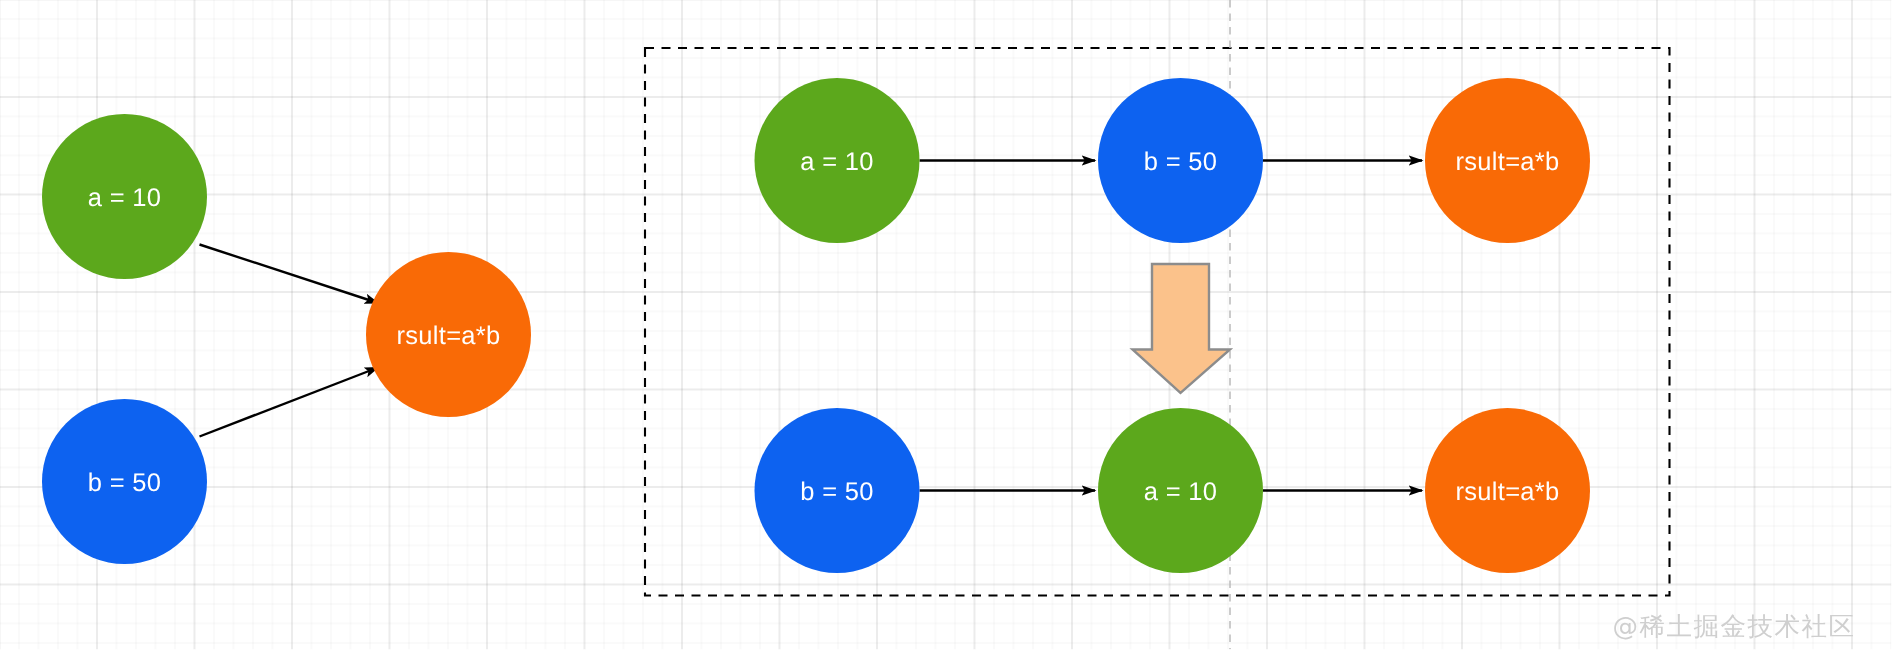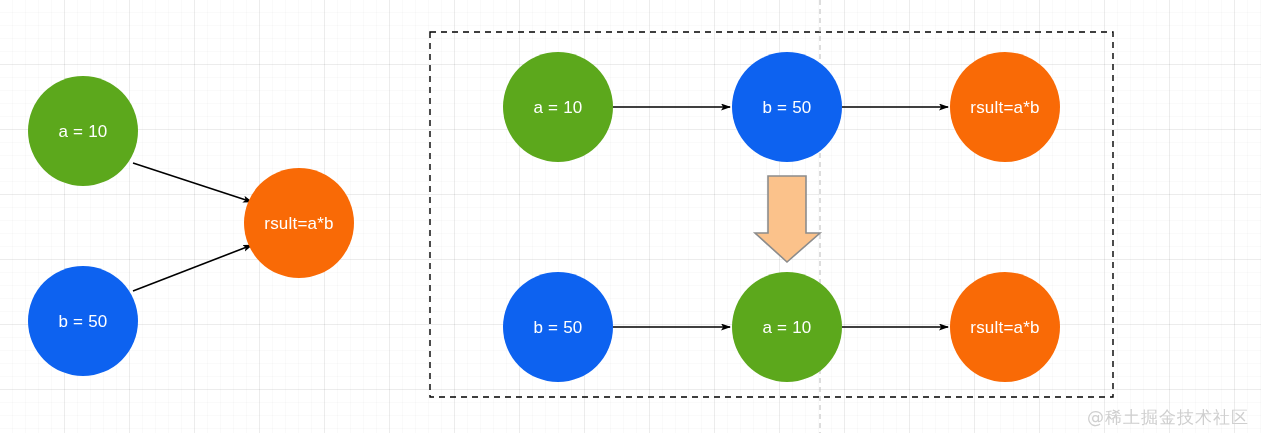--- a/index.html
+++ b/index.html
@@ -41,21 +41,21 @@
     letter-spacing: 0.2px;
     white-space: nowrap;
     line-height: 1;
   }
   .node-label {
     pointer-events: none;
     text-align: right;
   }
   .watermark {
     position: absolute;
-    right: 12px;
+    right: 24px;
     bottom: 4px;
     color: #cfcfcf;
     font-family: "DejaVu Sans", "Liberation Sans", sans-serif;
     font-size: 17px;
     letter-spacing: 1px;
     white-space: nowrap;
   }
 </style>
 </head>
 <body>

